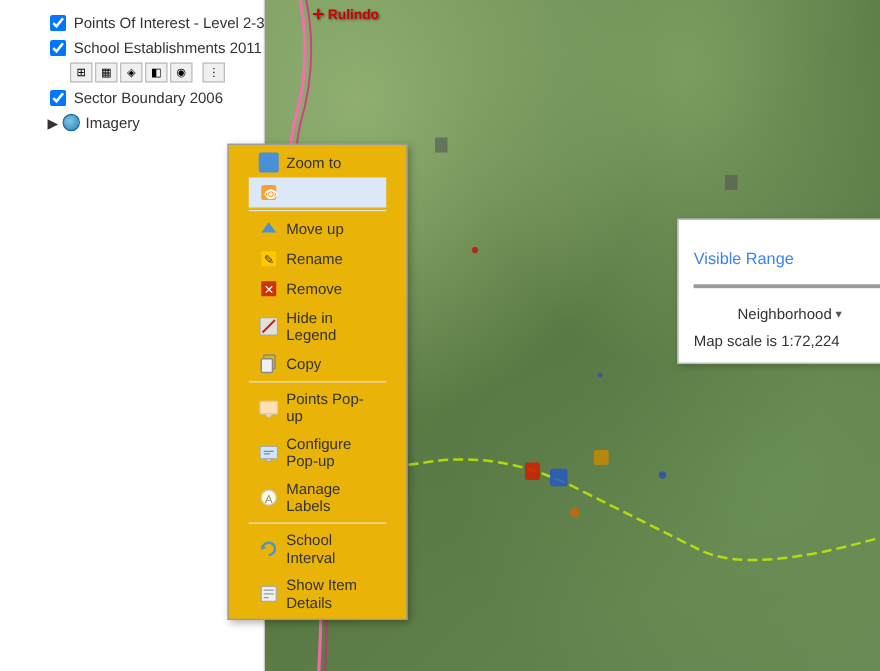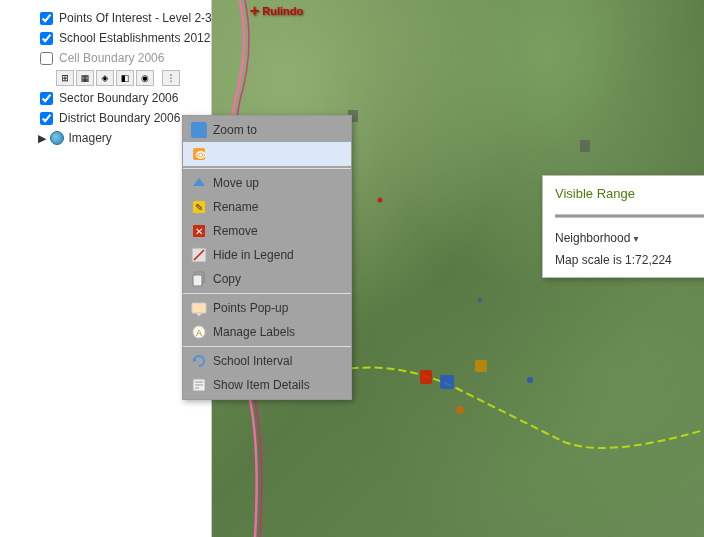--- a/index.html
+++ b/index.html
@@ -83,26 +83,26 @@
         radial-gradient(ellipse at 50% 50%, #5a7a45 0%, transparent 60%),
         radial-gradient(ellipse at 80% 70%, #6a8f55 0%, transparent 40%),
         linear-gradient(135deg, #7a9a5f 0%, #5a7a45 50%, #6a8a55 100%);
     }
 
     
     #context-menu {
       position: absolute;
       left: 182px;
       top: 115px;
-      width: 170px;
-      background: #a3a3a3;
+      width: 144px;
+      background: #eab308;
       border: 1px solid #999;
       box-shadow: 2px 2px 6px rgba(0,0,0,0.3);
       z-index: 100;
-      padding: 2px 0;
+      padding: 2px 16px;
     }
 
     .menu-item {
       display: flex;
       align-items: center;
       padding: 4px 8px;
       cursor: pointer;
       font-size: 12px;
       color: #333;
       gap: 6px;
@@ -137,21 +137,22 @@
     }
     .vr-header {
       display: flex;
       justify-content: space-between;
       align-items: center;
       margin-bottom: 6px;
     }
     .vr-title {
       font-size: 13px;
       font-weight: normal;
-      color: #4d7c0f;
+      color: #3b82f6;
+      margin-top: 13px;
     }
 
     
     .slider-container {
       position: relative;
       height: 18px;
       margin-bottom: 6px;
     }
     .slider-track {
       position: absolute;
@@ -177,20 +178,21 @@
       align-items: center;
       margin-bottom: 8px;
     }
     .vr-dropdown {
       display: flex;
       align-items: center;
       gap: 3px;
       font-size: 12px;
       color: #333;
       cursor: pointer;
+      margin-left: 35px;
     }
     .vr-dropdown .arrow {
       font-size: 10px;
       color: #555;
     }
     .vr-scale {
       font-size: 12px;
       color: #333;
     }
 
@@ -219,43 +221,35 @@
 </head>
 <body>
 
 <div id="left-panel">
   <div class="layer-item">
     <input type="checkbox" checked="" style="">
     <span>Points Of Interest - Level 2-3</span>
   </div>
   <div class="layer-item">
     <input type="checkbox" checked="" style="">
-    <span>School Establishments 2012</span>
-  </div>
-  <div class="layer-item greyed">
-    <input type="checkbox" style="">
-    <span>Cell Boundary 2006</span>
+    <span>School Establishments 2011</span>
   </div>
   <div class="layer-toolbar">
     <div class="toolbar-btn">⊞</div>
     <div class="toolbar-btn">▦</div>
     <div class="toolbar-btn">◈</div>
     <div class="toolbar-btn">◧</div>
     <div class="toolbar-btn">◉</div>
     <div class="toolbar-sep"></div>
     <div class="toolbar-btn">⋮</div>
   </div>
   <div class="layer-item">
     <input type="checkbox" checked="" style="">
     <span>Sector Boundary 2006</span>
   </div>
-  <div class="layer-item">
-    <input type="checkbox" checked="" style="">
-    <span>District Boundary 2006</span>
-  </div>
   <div class="layer-item group">
     <span style="margin-right:4px; font-size:11px; cursor:pointer;">▶</span>
     <span class="globe-icon"></span>
     <span>Imagery</span>
   </div>
 </div>
 
 <div id="map-area">
   <div class="map-bg"></div>
 
@@ -384,20 +378,31 @@
   <div class="menu-item">
     <span class="icon">
       <svg width="16" height="16" viewBox="0 0 16 16">
           <rect x="1" y="3" width="14" height="10" rx="1" fill="#ffe0b0" stroke="#ccc" stroke-width="1"></rect>
           <polygon points="5,13 8,16 11,13" fill="#ffe0b0" stroke="#ccc" stroke-width="1"></polygon>
         </svg>
     </span>
     <span>Points Pop-up</span>
   </div>
 
+  <div class="menu-item">
+    <span class="icon">
+      <svg width="16" height="16" viewBox="0 0 16 16">
+          <rect x="1" y="3" width="14" height="10" rx="1" fill="#d0e8ff" stroke="#aaa" stroke-width="1"></rect>
+          <polygon points="5,13 8,16 11,13" fill="#d0e8ff" stroke="#aaa" stroke-width="1"></polygon>
+          <line x1="4" y1="7" x2="12" y2="7" stroke="#888" stroke-width="1"></line>
+          <line x1="4" y1="9" x2="9" y2="9" stroke="#888" stroke-width="1"></line>
+        </svg>
+    </span>
+    <span>Configure Pop-up</span>
+  </div>
 
   <div class="menu-item">
     <span class="icon">
       <svg width="16" height="16" viewBox="0 0 16 16">
           <circle cx="8" cy="8" r="6" fill="#fffbe0" stroke="#ccc" stroke-width="1"></circle>
           <text x="5" y="12" font-size="9" fill="#888">A</text>
         </svg>
     </span>
     <span>Manage Labels</span>
   </div>

